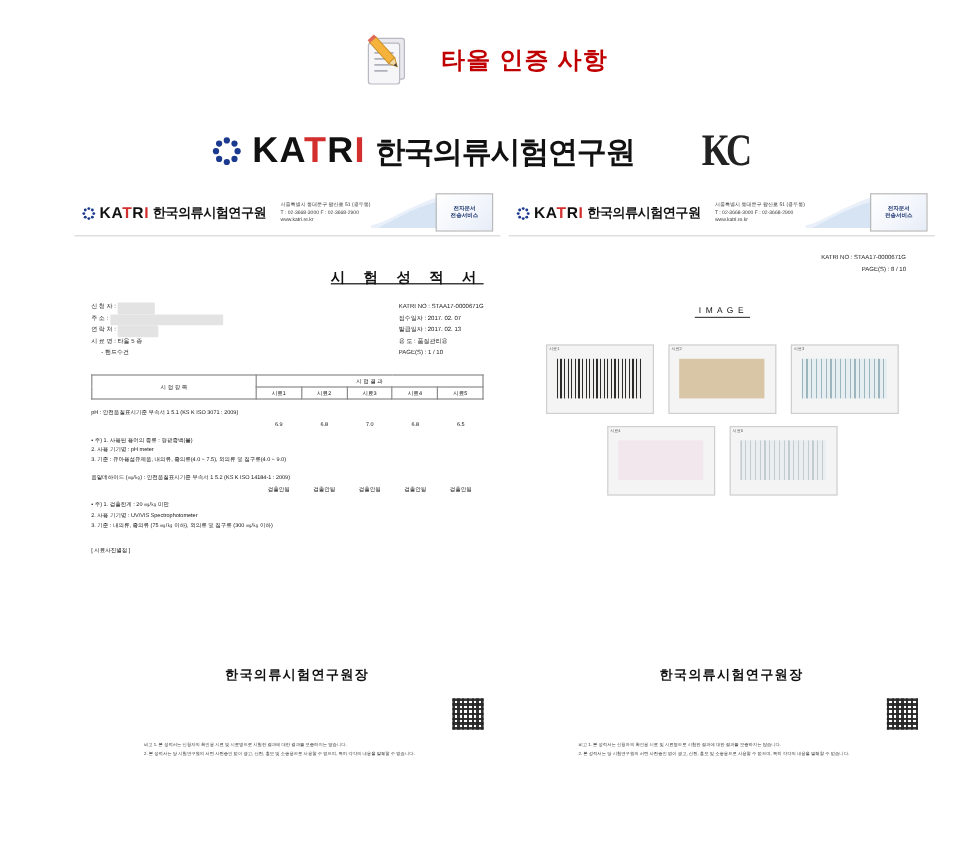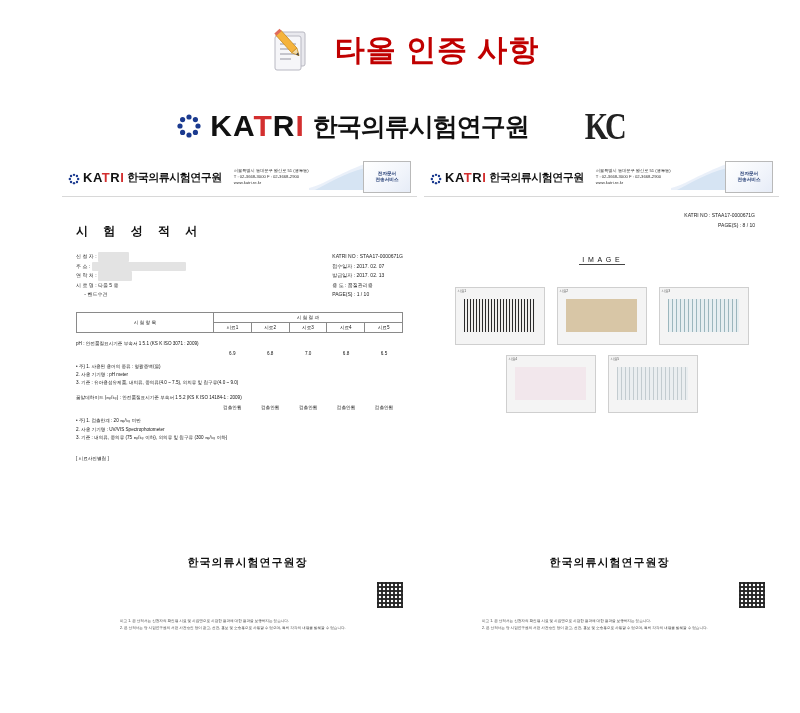--- a/index.html
+++ b/index.html
@@ -28,21 +28,21 @@
     justify-content: center;
     gap: 18px;
   }
   .doc-pencil-icon {
     position: relative;
     width: 56px;
     height: 56px;
   }
   .doc-pencil-icon svg { display:block; }
   .header-title {
-    font-size: 30px;
+    font-size: 20px;
     font-weight: bold;
     color: #c00000;
     letter-spacing: 1px;
     font-family: "Liberation Sans", sans-serif;
   }
 
   
   .logo-row {
     position: absolute;
     top: 104px;
@@ -145,26 +145,27 @@
     top: 4px;
     width: 56px;
     height: 28px;
     overflow: hidden;
     opacity: .85;
   }
 
   
   .lp-body { position: relative; padding: 10px 14px 0 14px; }
   .lp-title {
-    text-align: left;
+    text-align: right;
     font-size: 12px;
     font-weight: bold;
     letter-spacing: 6px;
     margin: 16px 0 12px 0;
     color: #111;
+    text-decoration: underline;
   }
   .lp-meta {
     display: flex;
     justify-content: space-between;
     font-size: 5px;
     line-height: 1.9;
     color: #222;
   }
   .lp-meta-left div { white-space: nowrap; }
   .redact {

